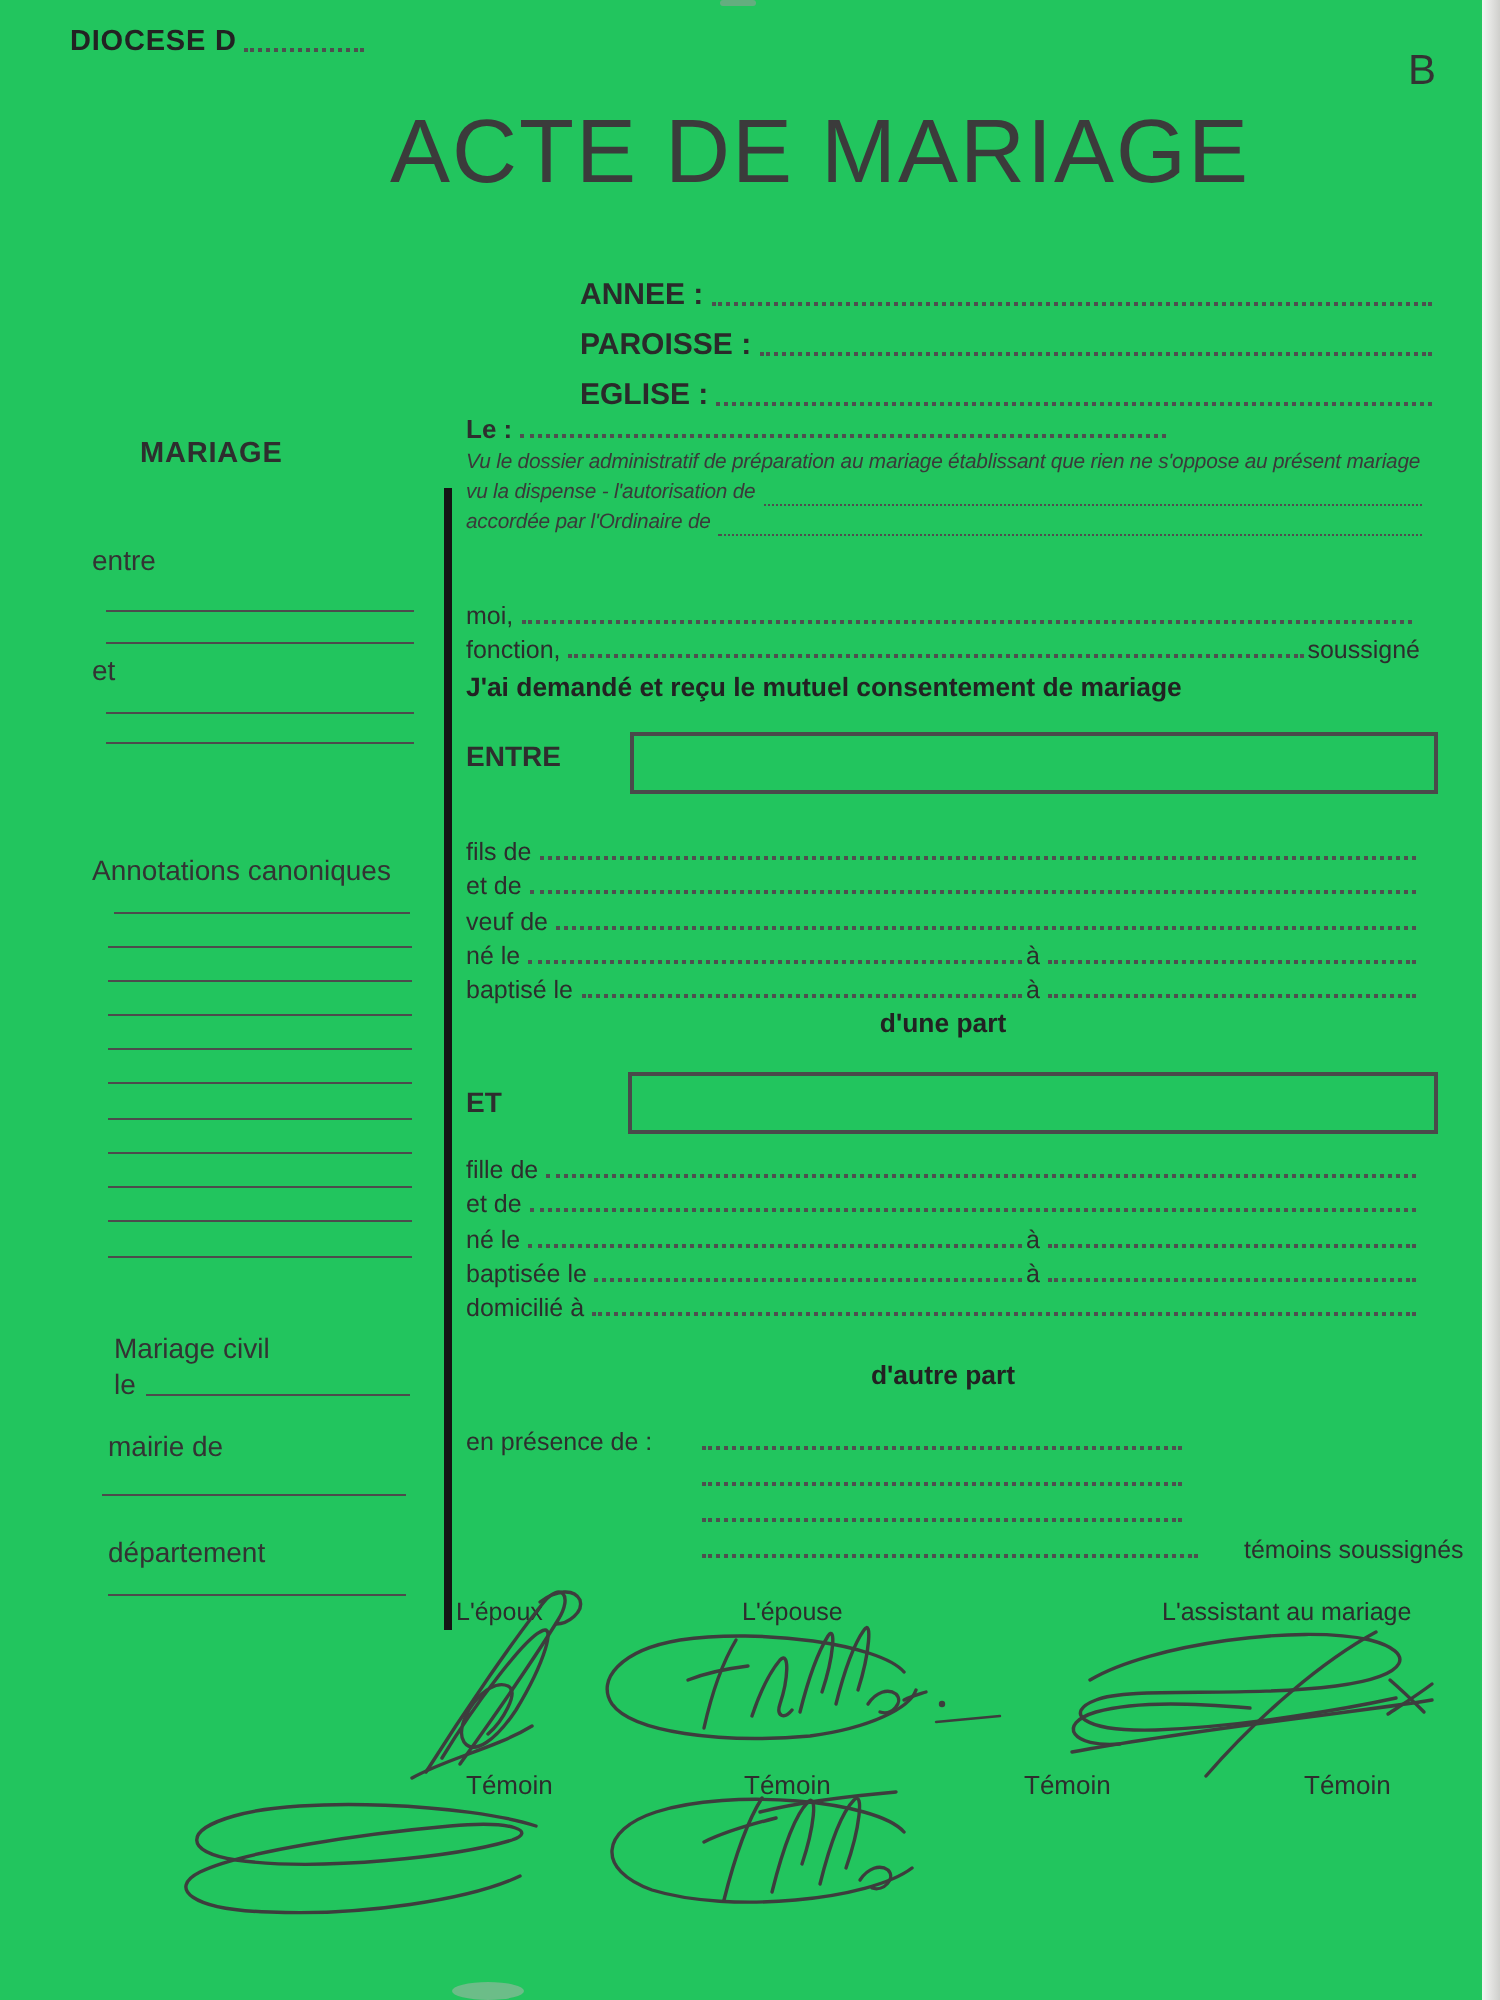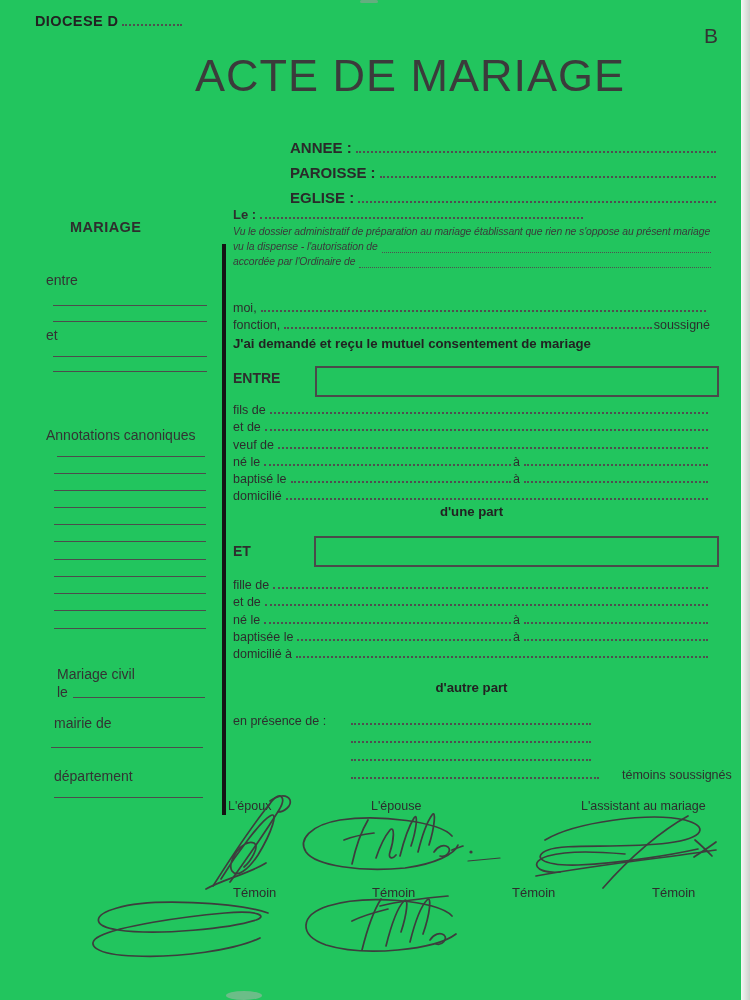--- a/index.html
+++ b/index.html
@@ -32,21 +32,21 @@
   .body-rows{font-size:12.5px;color:#2d2d2d;}
   .body-rows .frow{height:17.2px;}
   .moi-row{left:233px;top:301px;width:475px;}
   .fonction-row{left:233px;top:318px;width:477px;}
   .consent{left:233px;top:336px;font-weight:bold;font-size:13.2px;color:#222;}
   .entre-lbl{left:233px;top:370px;font-weight:bold;font-size:14px;}
   .fieldbox{border:2px solid #4a4a4a;background:transparent;}
   .entre-box{left:315px;top:366px;width:400px;height:27px;}
   .et-lbl{left:233px;top:543px;font-weight:bold;font-size:14px;}
   .et-box{left:314px;top:536px;width:401px;height:27px;}
-  .groom{left:233px;top:400px;width:477px;}
+  .groom{left:233px;top:416px;width:477px;}
   .bride{left:233px;top:575px;width:477px;}
   .half{display:flex;align-items:flex-end;flex:0 0 280px;}
   .part{width:477px;text-align:center;font-weight:bold;font-size:13.2px;color:#222;}
   .dune{left:233px;top:504px;}
   .dautre{left:233px;top:680px;}
   .presence{left:233px;top:710px;width:477px;font-size:12.5px;}
   .presence .frow{height:18px;gap:16px;}
   .pspace{width:102px;flex:0 0 102px;}
   .pdots{flex:0 0 240px;border-bottom:2px dotted #4f4f4f;margin-bottom:3px;}
   .pdots.last{flex:0 0 248px;}
@@ -174,24 +174,20 @@
       <span class="dots"></span>
     </div>
     <div class="frow">
       <div class="half">
         <span class="lbl">baptisé le</span>
         <span class="dots"></span>
       </div>
       <span class="lbl">à</span>
       <span class="dots"></span>
     </div>
-    <div class="frow">
-      <span class="lbl">domicilié</span>
-      <span class="dots"></span>
-    </div>
   </div>
   <div class="abs part dune">d'une part</div>
 
   <div class="abs et-lbl">ET</div>
   <div class="abs fieldbox et-box"></div>
 
   <div class="abs bride body-rows">
     <div class="frow">
       <span class="lbl">fille de</span>
       <span class="dots"></span>

